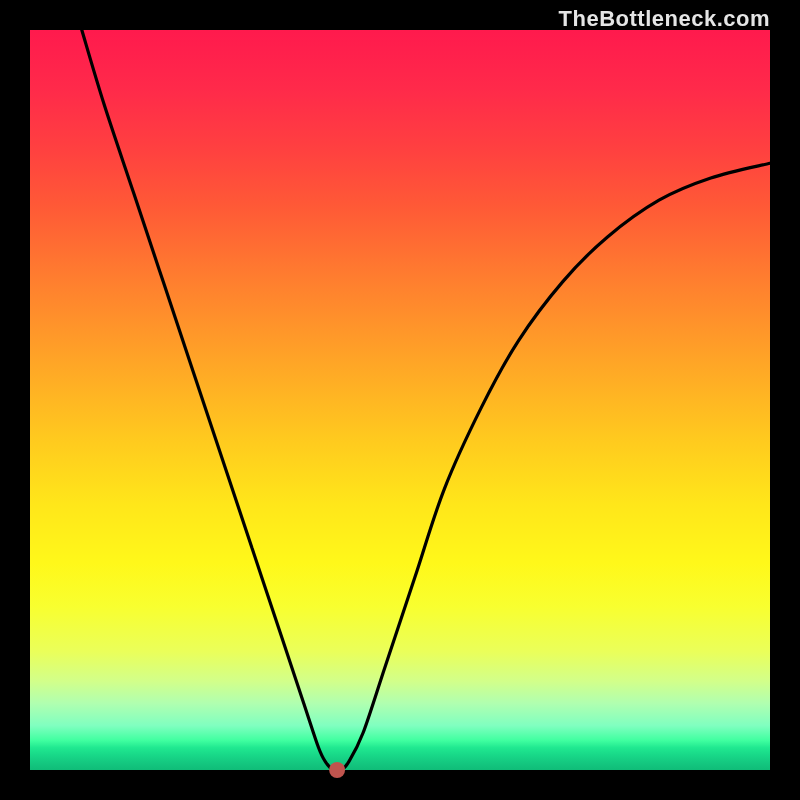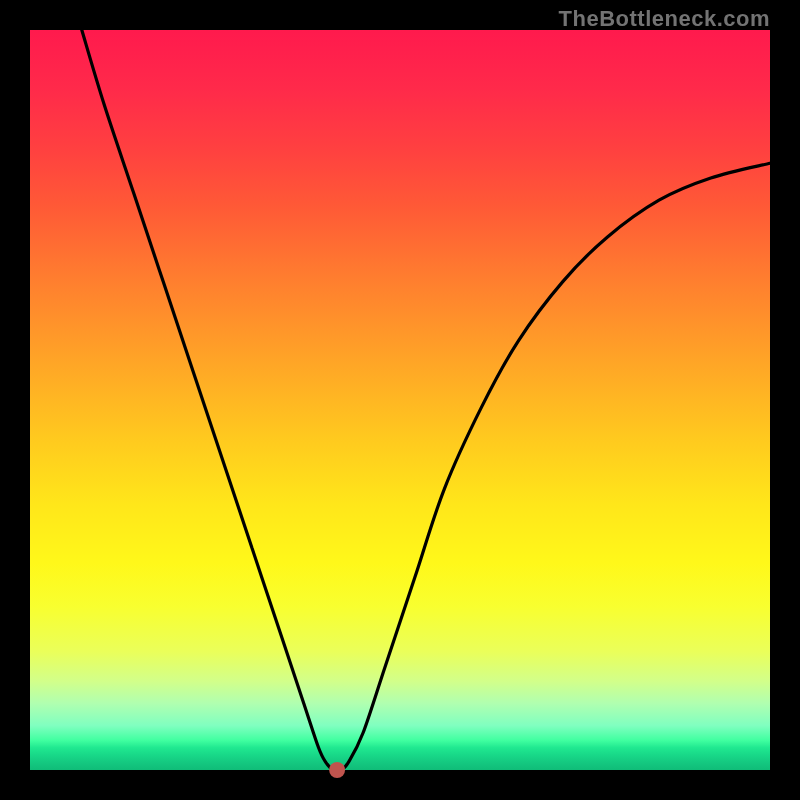--- a/index.html
+++ b/index.html
@@ -47,21 +47,21 @@
       #10bc78 100%
     );
   }
   .watermark {
     position: absolute;
     top: 6px;
     right: 30px;
     font-family: Arial, Helvetica, sans-serif;
     font-size: 22px;
     font-weight: 600;
-    color: #737373;
+    color: #e5e5e5;
     letter-spacing: 0.5px;
     pointer-events: none;
   }
   svg.curve {
     position: absolute;
     left: 0;
     top: 0;
     width: 740px;
     height: 740px;
     overflow: visible;

